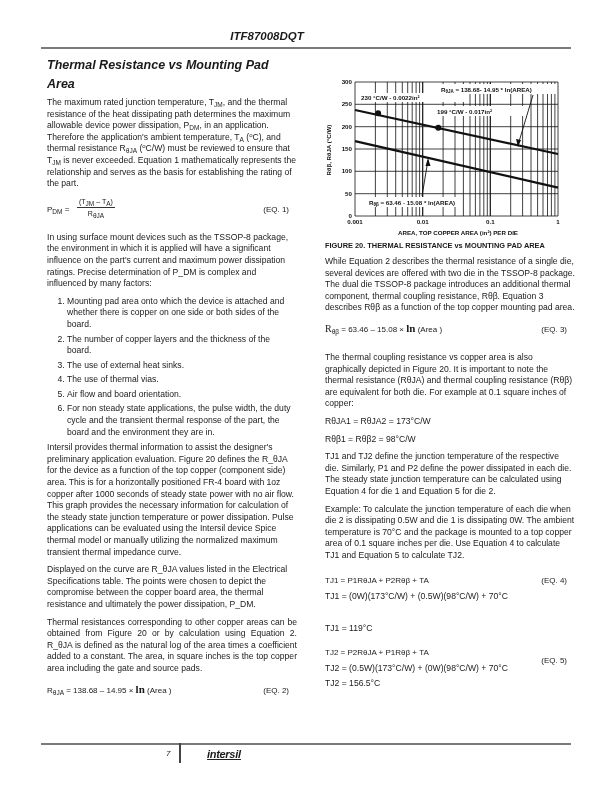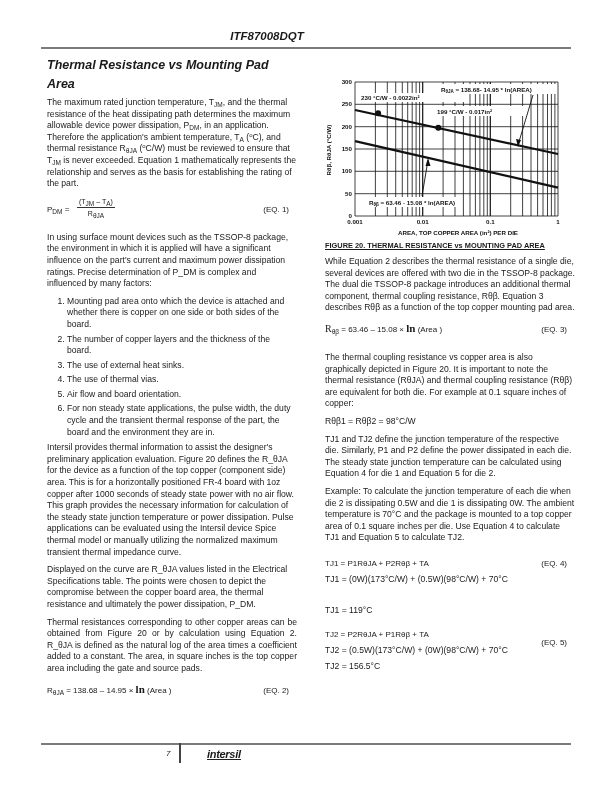--- a/index.html
+++ b/index.html
@@ -15,21 +15,21 @@
   sub{font-size:6.5px;vertical-align:-2px;line-height:0;}
   sup{font-size:6px;vertical-align:3px;line-height:0;}
   ol{margin:4px 4px 4px 0;padding-left:20px;}
   ol li{margin-bottom:3px;}
   .eq{position:relative;height:20px;font-size:8px;margin:2px 0 6px 0;}
   .eq .lbl{position:absolute;right:8px;top:4px;}
   .frac{display:inline-block;text-align:center;vertical-align:middle;font-size:7px;}
   .frac .num{border-bottom:0.8px solid #333;padding:0 2px;}
   .serifR{font-family:"Liberation Serif",serif;font-size:10px;}
   .ln{font-family:"Liberation Serif",serif;font-weight:bold;font-size:11px;}
-  .figcap{position:absolute;left:325px;top:241px;width:260px;font-size:7.4px;font-weight:bold;text-decoration:underline;}
+  .figcap{position:absolute;left:325px;top:241px;width:260px;font-size:7.4px;font-weight:bold;}
   .chart{position:absolute;left:315px;top:72px;width:270px;height:170px;}
   .rule-bot{position:absolute;top:743px;left:41px;width:530px;height:2px;background:#7a7a7a;}
   .pageno{position:absolute;top:749px;left:166px;font-size:8px;font-style:italic;}
   .vbar{position:absolute;top:743px;left:179px;width:1.5px;height:20px;background:#444;}
   .logo{position:absolute;top:749px;left:207px;font-size:11px;font-weight:bold;font-style:italic;letter-spacing:-0.3px;border-bottom:1.5px solid #222;line-height:10px;}
 </style>
 </head>
 <body>
 
 <div class="hdr">ITF87008DQT</div>
@@ -150,20 +150,21 @@
 
 <div class="figcap">FIGURE 20.  THERMAL RESISTANCE vs MOUNTING PAD AREA</div>
 
 <div class="col colR" style="top:256px;">
   <p>While Equation 2 describes the thermal resistance of a single die, several devices are offered with two die in the TSSOP-8 package. The dual die TSSOP-8 package introduces an additional thermal component, thermal coupling resistance, Rθβ. Equation 3 describes Rθβ as a function of the top copper mounting pad area.</p>
   <div class="eq">
     <span style="position:absolute;left:0;top:3px;"><span class="serifR">R</span><sub>θβ</sub><span> = 63.46 – 15.08 × </span><span class="ln">ln</span> <span>(Area )</span></span>
     <span class="lbl">(EQ. 3)</span>
   </div>
   <p style="margin-top:12px;">The thermal coupling resistance vs copper area is also graphically depicted in Figure 20. It is important to note the thermal resistance (RθJA) and thermal coupling resistance (Rθβ) are equivalent for both die. For example at 0.1 square inches of copper:</p>
+  <p>RθJA1 = RθJA2 = 173°C/W</p>
   <p>Rθβ1 = Rθβ2 = 98°C/W</p>
   <p>TJ1 and TJ2 define the junction temperature of the respective die. Similarly, P1 and P2 define the power dissipated in each die. The steady state junction temperature can be calculated using Equation 4 for die 1 and Equation 5 for die 2.</p>
   <p>Example: To calculate the junction temperature of each die when die 2 is dissipating 0.5W and die 1 is dissipating 0W. The ambient temperature is 70°C and the package is mounted to a top copper area of 0.1 square inches per die. Use Equation 4 to calculate TJ1 and Equation 5 to calculate TJ2.</p>
 
   <div style="margin-top:14px;">
     <div class="eq" style="height:14px;margin:0 0 2px 0;">
       <span>TJ1 = P1RθJA + P2Rθβ + TA</span>
       <span class="lbl" style="top:0;">(EQ. 4)</span>
     </div>
     <p style="margin-bottom:20px;">TJ1 = (0W)(173°C/W) + (0.5W)(98°C/W) + 70°C</p>

